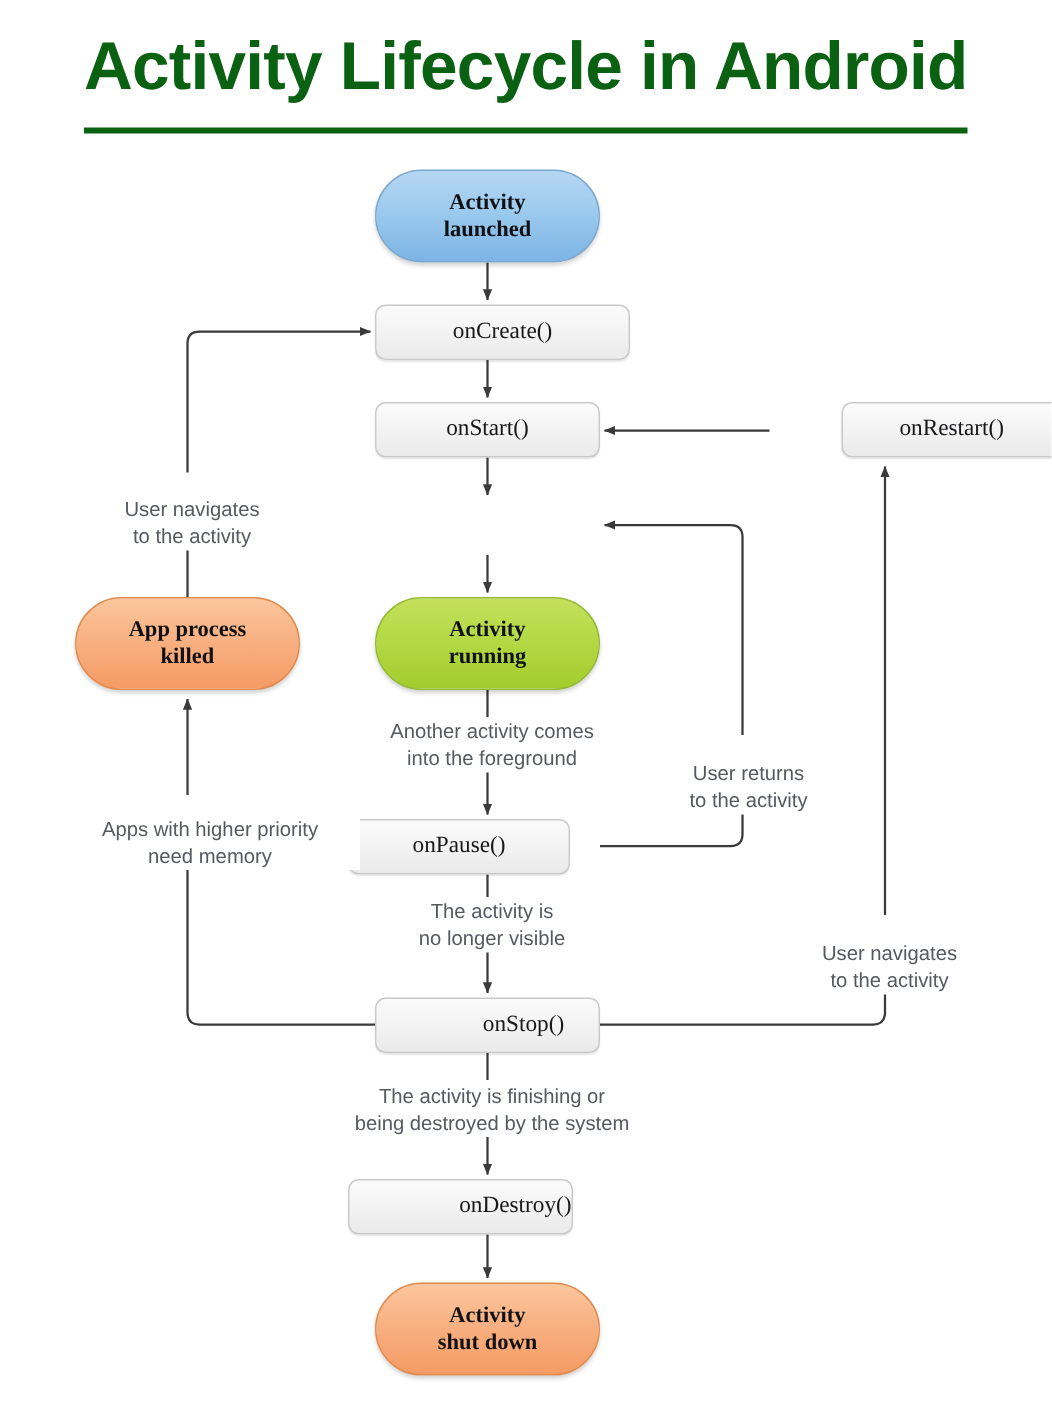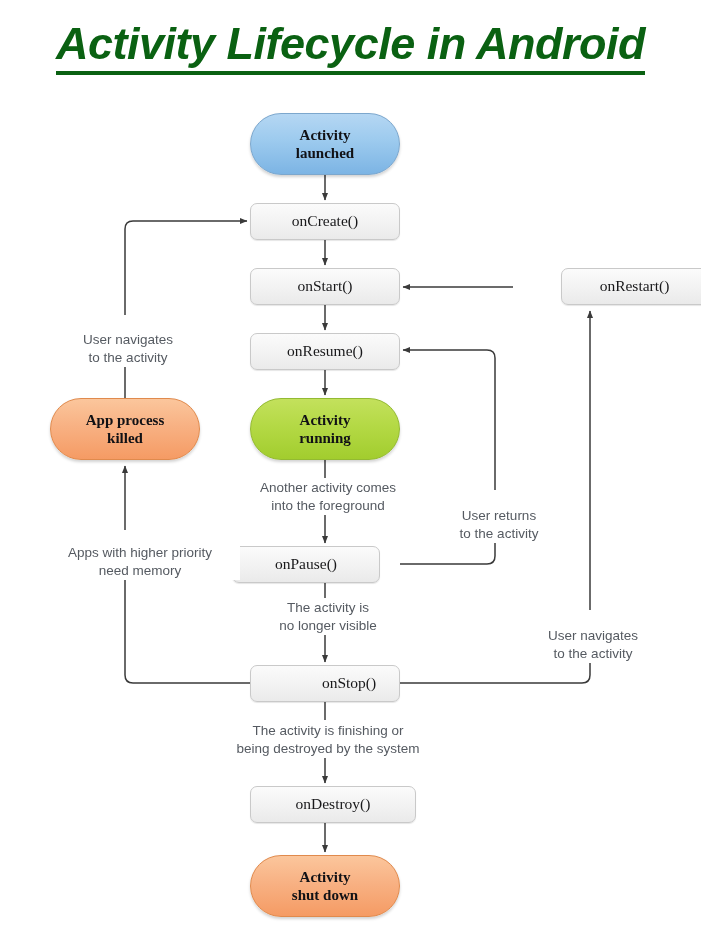--- a/index.html
+++ b/index.html
@@ -29,22 +29,21 @@
     text-align: center;
     font-family: "Liberation Sans", sans-serif;
     font-size: 45px;
     font-weight: bold;
     color: #0a6112;
     letter-spacing: -0.5px;
     white-space: nowrap;
   }
   #title span.txt {
     border-bottom: 4px solid #0a6112;
-    padding-bottom: 2px;
-    font-style: italic;
+    padding-bottom: 16px;
   }
 
   
   #wires {
     position: absolute;
     left: 0;
     top: 0;
     width: 701px;
     height: 950px;
   }
@@ -158,55 +157,52 @@
       <path d="M125,398 L125,345"></path>
       <path d="M125,315 L125,229 Q125,221 133,221 L247,221" marker-end="url(#ah)"></path>
     </g>
   </svg>
 
   <div class="node pill pill-blue" style="left:250px; top:113px; width:150px; height:62px;">
     <span style="white-space:pre-line">Activity
 launched</span>
   </div>
 
-  <div class="node method" style="left:250px; top:203px; width:150px; height:37px;">
+  <div class="node method" style="left:250px; top:203px; width:170px; height:37px;">
     <span>onCreate()</span>
   </div>
 
   <div class="node method" style="left:250px; top:268px; width:150px; height:37px;">
     <span>onStart()</span>
   </div>
 
   <div class="node method" style="left:516px; top:268px; width:147px; height:37px;margin-left:45px;">
     <span>onRestart()</span>
   </div>
 
-  <div class="node method" style="left:250px; top:333px; width:150px; height:37px;">
-    <span>onResume()</span>
-  </div>
 
   <div class="node pill pill-green" style="left:250px; top:398px; width:150px; height:62px;">
     <span style="white-space:pre-line">Activity
 running</span>
   </div>
 
   <div class="node pill pill-orange" style="left:50px; top:398px; width:150px; height:62px;">
     <span style="white-space:pre-line">App process
 killed</span>
   </div>
 
   <div class="node method" style="left:232px; top:546px; width:148px; height:37px;">
     <span>onPause()</span>
   </div>
 
   <div class="node method" style="left:250px; top:665px; width:150px; height:37px;padding-left:48px;">
     <span>onStop()</span>
   </div>
 
-  <div class="node method" style="left:250px; top:786px; width:166px; height:37px;">
+  <div class="node method" style="left:232px; top:786px; width:150px; height:37px;justify-content:flex-end;">
     <span>onDestroy()</span>
   </div>
 
   <div class="node pill pill-orange" style="left:250px; top:855px; width:150px; height:62px;">
     <span style="white-space:pre-line">Activity
 shut down</span>
   </div>
 
   <div class="elabel" style="left:35px;  top:331px; width:180px;">User navigates
 to the activity</div>

